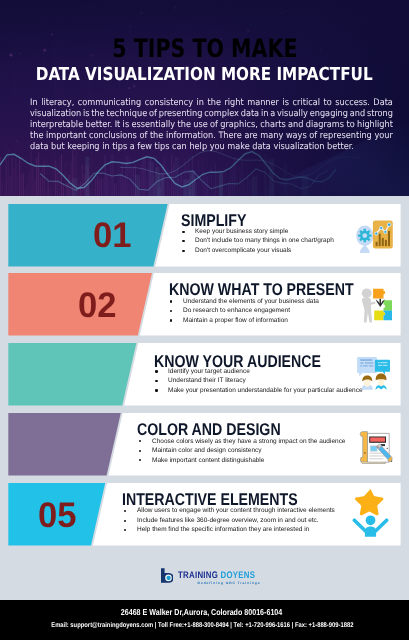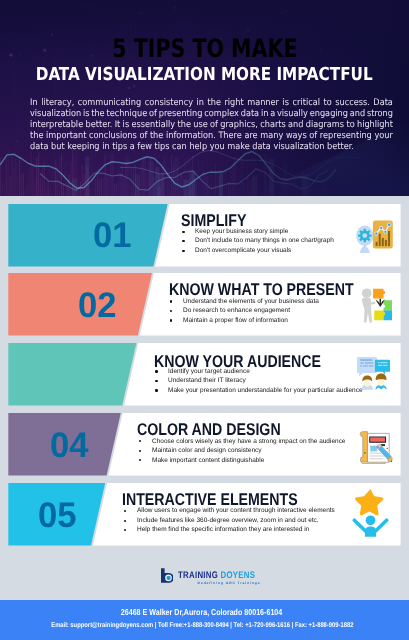--- a/index.html
+++ b/index.html
@@ -22,21 +22,21 @@
   .title2 span { display:inline-block; transform:scaleX(0.94); transform-origin:center; letter-spacing:0px; }
   .para { color:#e7e1f2; font-family:"DejaVu Sans Condensed","DejaVu Sans",sans-serif; font-size:9.1px;
           position:absolute; left:22px; top:97.5px; width:363px;margin-left:8px; }
   .pline { height:11.15px; line-height:11.15px; display:flex; justify-content:space-between; white-space:nowrap; }
   .pline.last { justify-content:flex-start; }
   .pline.last span { margin-right:2.6px; }
 
   
   .card { position:absolute; left:0; width:409px; height:62.5px; }
   .card svg.shape { position:absolute; left:0; top:0; width:409px; height:62.5px; overflow:visible; }
-  .num { position:absolute; color:#0369a1; font-size:35.5px; font-weight:bold; line-height:35.5px;
+  .num { position:absolute; color:#7f1d1d; font-size:35.5px; font-weight:bold; line-height:35.5px;
          white-space:nowrap; }
   .num span { display:inline-block; transform:scaleX(0.975); transform-origin:left top; }
   .ctitle { position:absolute; font-size:17px; font-weight:bold; color:#0f172a; line-height:12.45px;
             white-space:nowrap; }
   .ctitle span { display:inline-block; transform:scaleX(0.834); transform-origin:left top; }
   .clist { position:absolute; list-style:none; }
   .clist li { font-size:6.55px; color:#141414; position:relative; height:9.5px; line-height:9.5px;
               white-space:nowrap; }
   .clist li span.t { display:inline-block; position:absolute; left:14.4px; top:0;
                      transform:scaleX(0.99); transform-origin:left top; }
@@ -46,21 +46,21 @@
 
   
   .logo-wrap { position:absolute; left:160px; top:567.0px; width:95px; height:19px; }
   .logo-main { position:absolute; left:17.5px; top:3.8px; font-size:9.6px; font-weight:bold;
                line-height:9.6px; white-space:nowrap; letter-spacing:0.35px;
                transform:scaleX(0.815); transform-origin:left top; }
   .logo-main .t1 { color:#1b2f8f; }
   .logo-main .t2 { color:#1d9ed9; }
   .logo-tag { position:absolute; left:37.6px; top:14.6px; font-size:3.3px; font-weight:bold;
               line-height:3.6px; color:#1d6fb5; letter-spacing:0.92px; white-space:nowrap; }
-  .footerbar { position:absolute; left:0; top:599.6px; width:409px; height:40.4px; background:#3b82f6; }
+  .footerbar { position:absolute; left:0; top:599.6px; width:409px; height:40.4px; background:#000000; }
   .addr { position:absolute; left:-3px; top:8.0px; width:409px; text-align:center;
           color:#ffffff; font-size:8.6px; line-height:9px; font-weight:bold; white-space:nowrap; }
   .addr span { display:inline-block; transform:scaleX(0.828); transform-origin:center top; }
   .contact { position:absolute; left:-2.5px; top:22.2px; width:409px; text-align:center;
           color:#ffffff; font-size:6.85px; line-height:7px; font-weight:bold; white-space:nowrap; }
   .contact span { display:inline-block; transform:scaleX(0.852); transform-origin:center top; }
 </style>
 </head>
 <body>
 
@@ -590,21 +590,20 @@
      <ellipse cx="24.1" cy="24.6" rx="3.2" ry="4.6" fill="#fdf2da"></ellipse>
      <path d="M18.8 23.2 c-0.6 -4.8 2.6 -6.6 5.3 -6.6 2.7 0 5.9 1.8 5.3 6.6 -2.2 -1.0 -2.8 -1.0 -5.3 -1.0 -2.5 0 -3.1 0 -5.3 1.0 z" fill="#9a6a13"></path>
    </g>
  </svg></div>
       </div>
       <div class="card" style="top: 413.2px;">
   <svg class="shape" viewBox="0 0 409 62.5" preserveAspectRatio="none">
     <path d="M122.7,0 L400.6,0 L400.6,62.5 L108.5,62.5 Z" fill="#ffffff"></path>
     <path d="M8.3,0 L120.8,0 L106.6,62.5 L8.3,62.5 Z" fill="#7f6e96"></path>
   </svg>
-  <div class="num" style="left:49.5px; top:14.6px"><span>04</span></div>
   <div class="ctitle" style="left:137.2px; top:11.0px"><span>COLOR AND DESIGN</span></div>
   <ul class="clist" style="left:137.3px; top:23.4px">
     <li>
             <span class="t">Choose colors wisely as they have a strong impact on the audience</span>
           </li>
           <li>
             <span class="t">Maintain color and design consistency</span>
           </li>
           <li>
             <span class="t">Make important content distinguishable</span>

